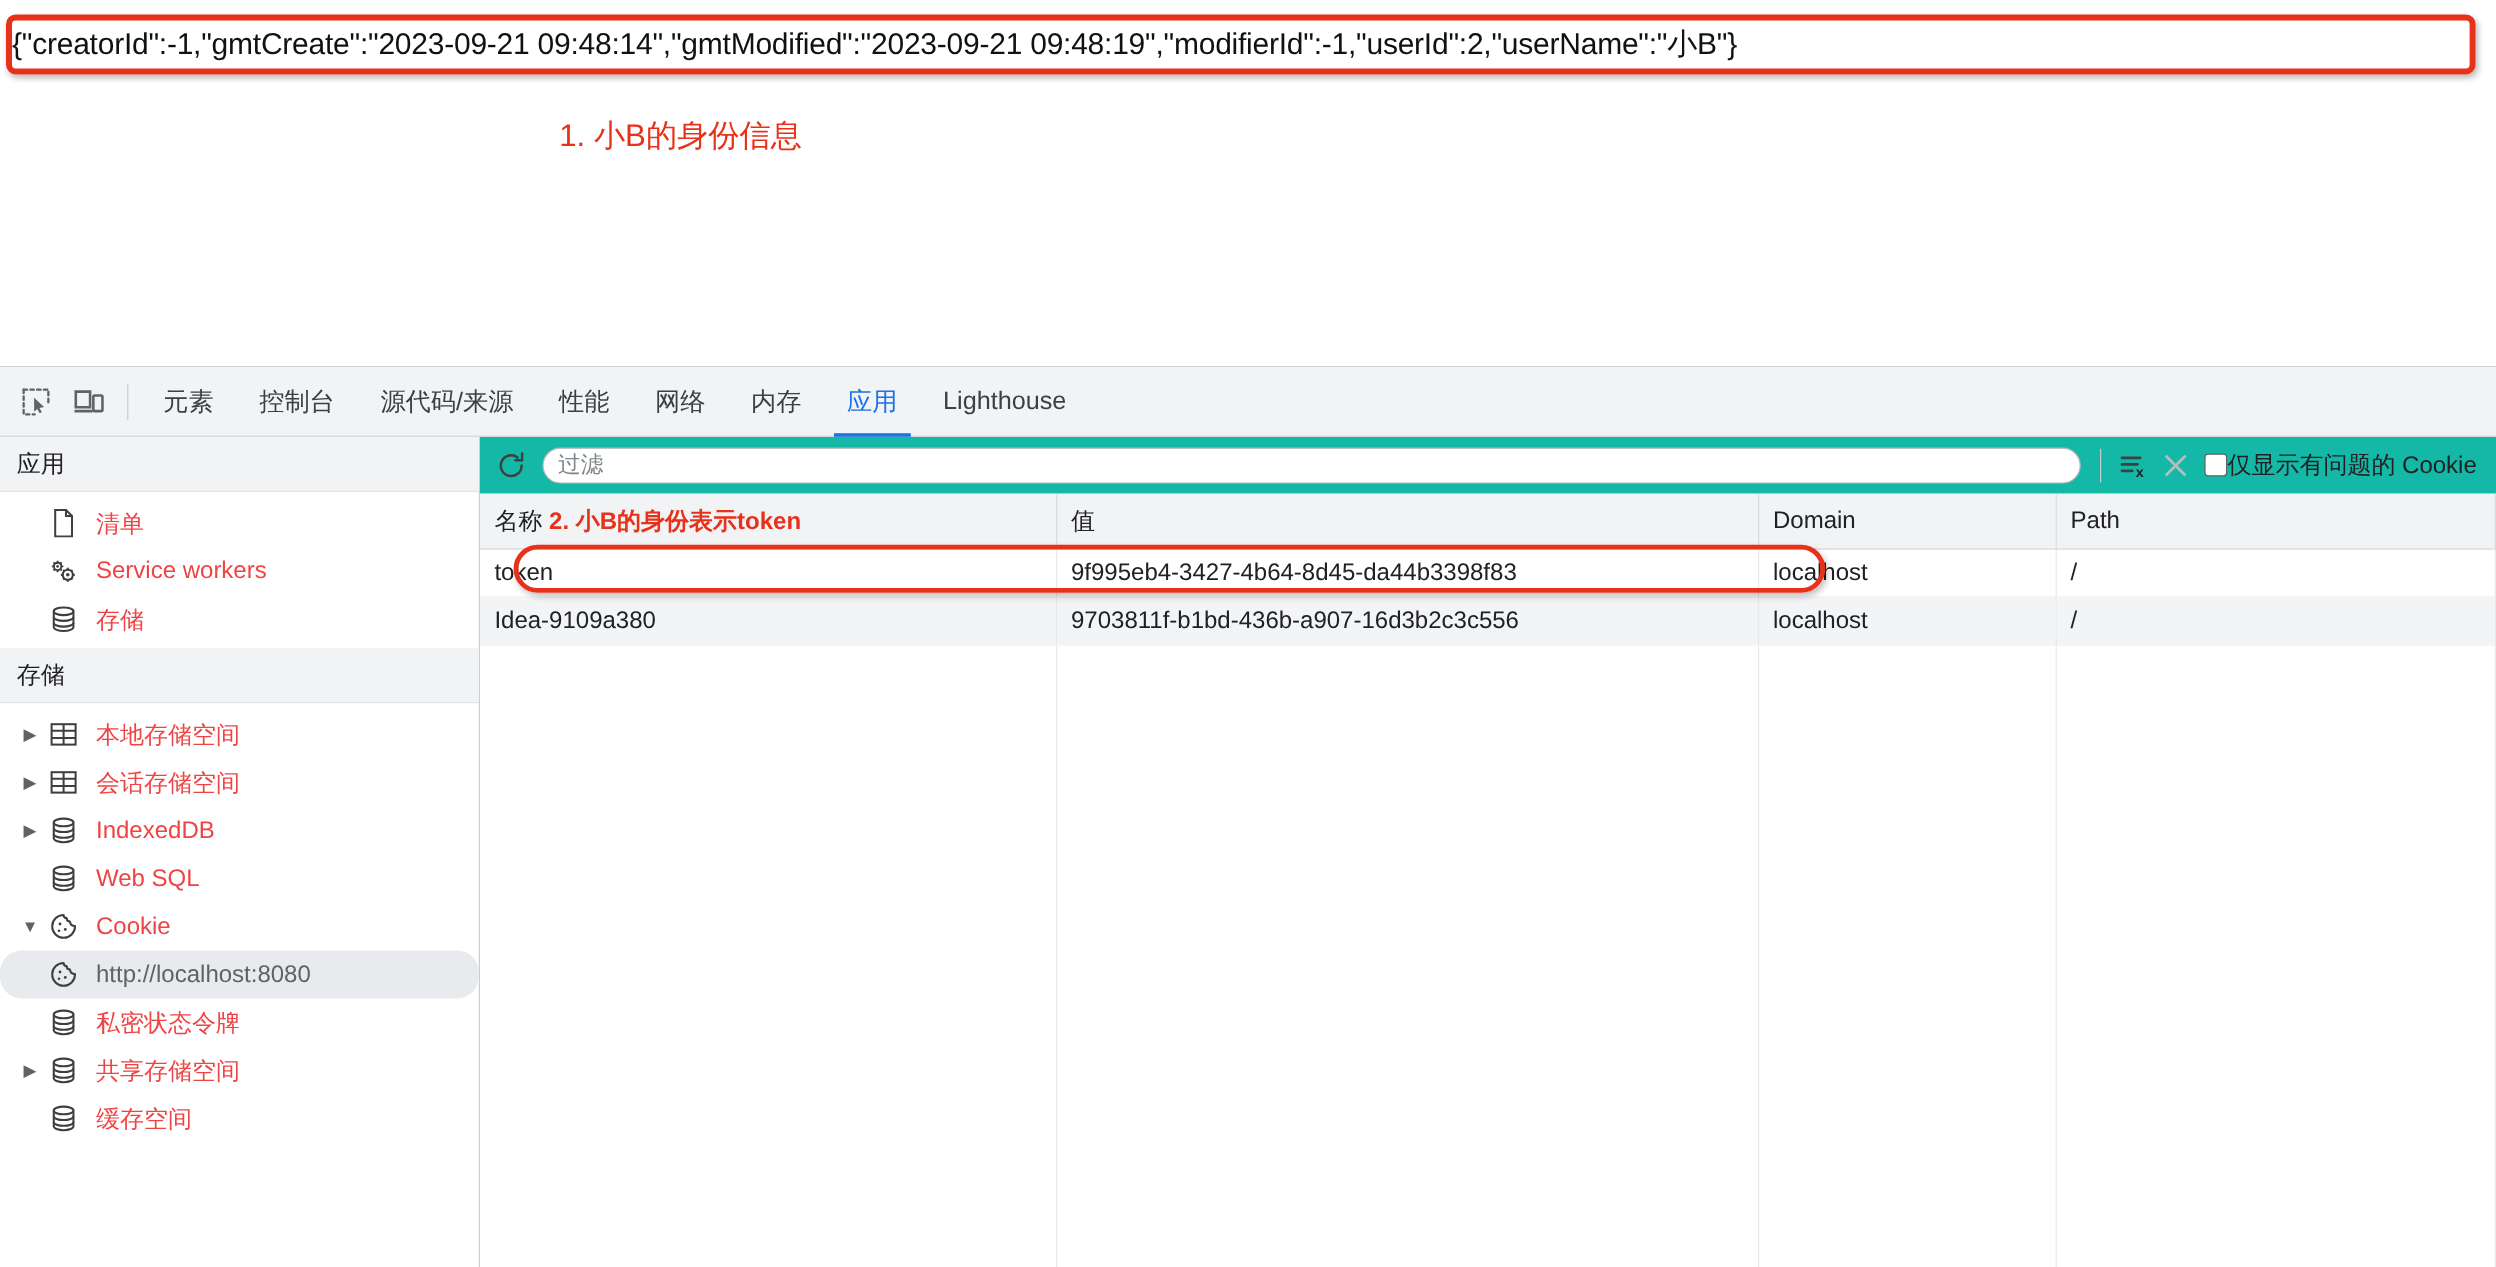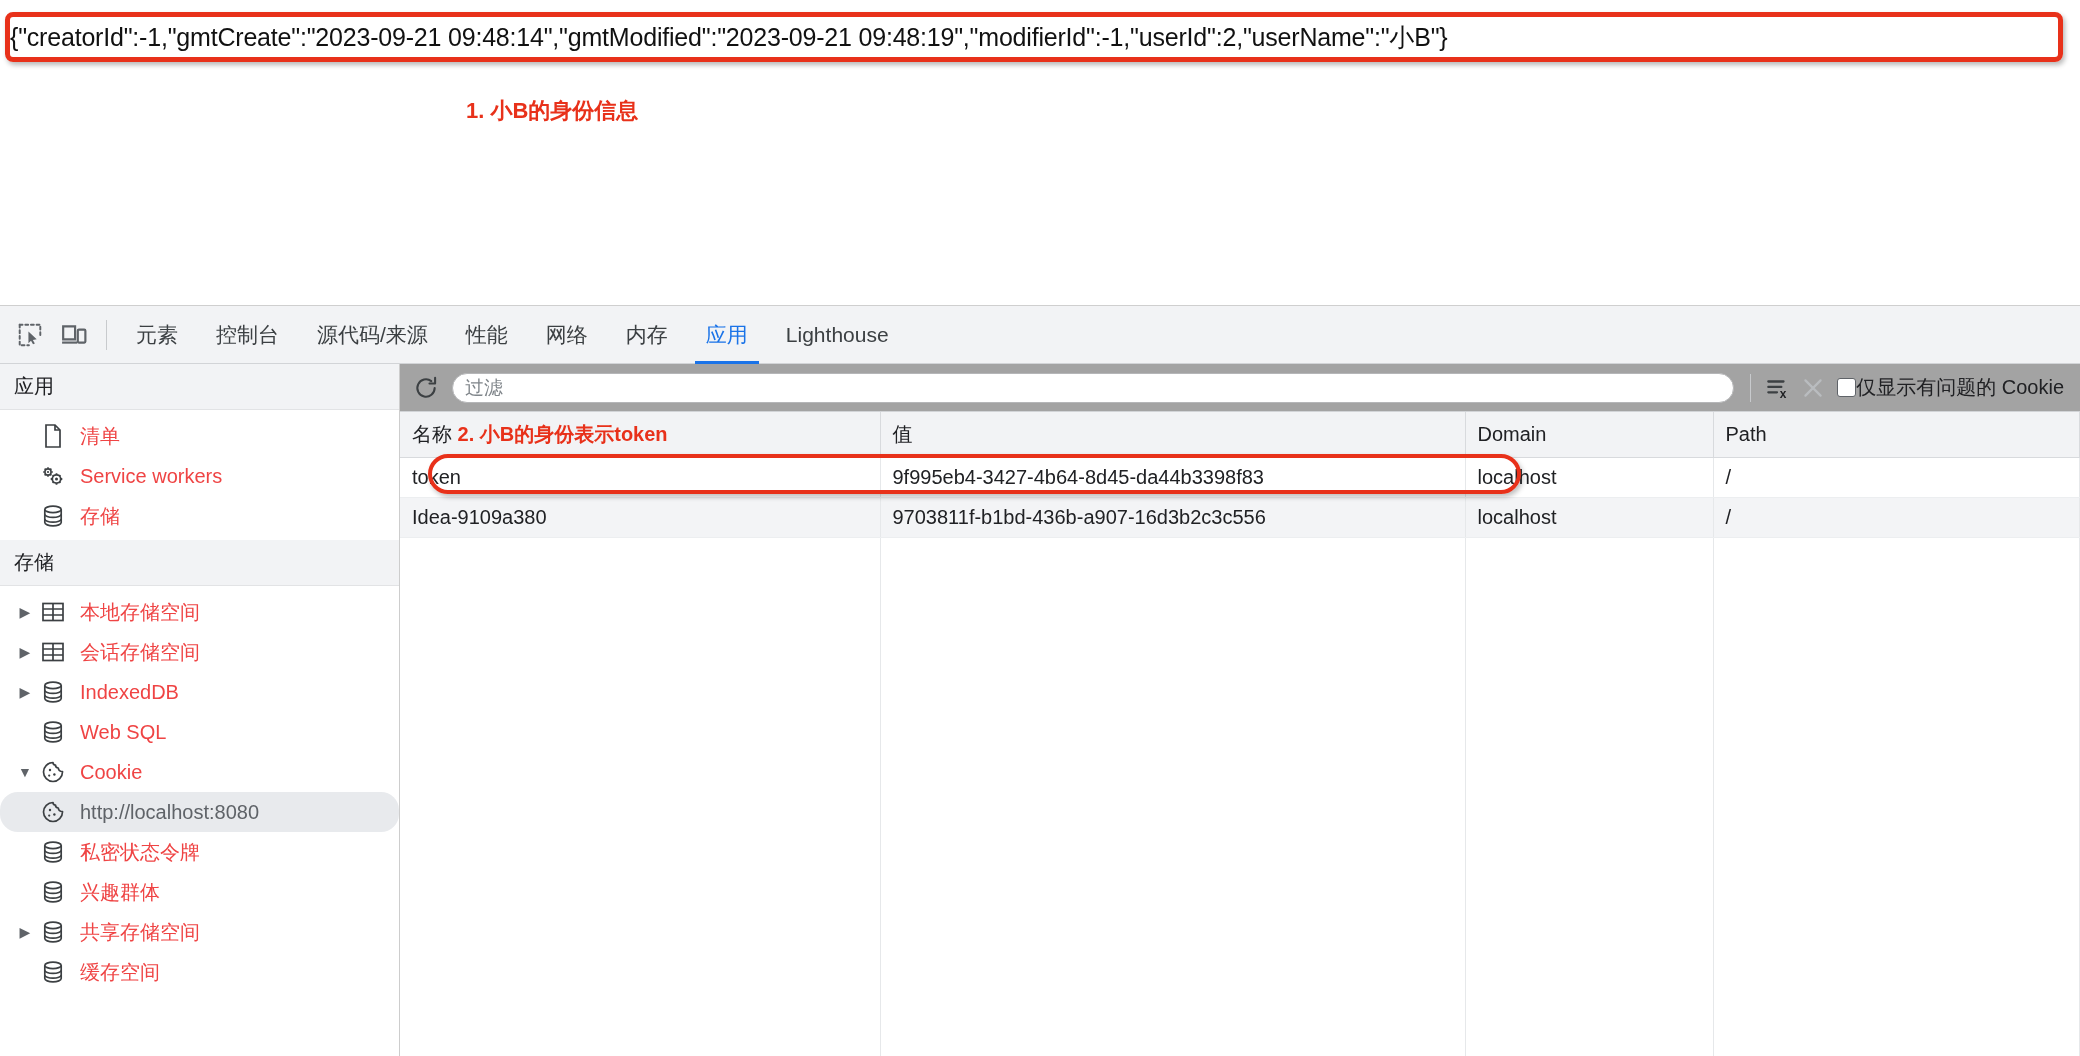--- a/index.html
+++ b/index.html
@@ -24,21 +24,21 @@
   }
   .annot-box-1 {
     position: absolute; left: 5px; top: 12px;
     width: 2058px; height: 50px;
     border: 5px solid #e8311a; border-radius: 8px;
     box-shadow: 2px 3px 5px rgba(0,0,0,0.28);
     pointer-events: none;
   }
   .annot-label-1 {
     position: absolute; left: 466px; top: 96px;
-    font-size: 22px; color: #e8311a; font-weight: 700;
+    font-size: 26px; color: #e8311a; font-weight: 400;
     white-space: nowrap;
   }
 
   
   .devtools {
     position: absolute; left: 0; top: 305px; width: 2080px; height: 751px;
     background: #ffffff;
     border-top: 1px solid #cfcfcf;
   }
   .dt-tabbar {
@@ -96,21 +96,21 @@
   }
   .sb-item .sb-label { margin-left: 10px; font-size: 20px; color: #ef4444; }
   .sb-item.indent { padding-left: 36px; border-radius: 18px; }
   .sb-item.indent .sb-label { color: #5f6368; }
   .sb-group-2 { margin-top: 2px; }
 
   
   .dt-main { flex: 1; display: flex; flex-direction: column; background: #fff; min-width: 0; }
   .cookie-toolbar {
     display: flex; align-items: center; height: 48px;
-    background: #a3a3a3; border-bottom: 1px solid #d2d4d7;
+    background: #14b8a6; border-bottom: 1px solid #d2d4d7;
     padding: 0 8px;
   }
   .tb-btn {
     width: 36px; height: 36px; display: flex; align-items: center;
     justify-content: center; color: #3c4043; flex: none;
   }
   .filter-input {
     flex: 1; height: 30px; margin: 0 8px;
     border: 1px solid #b5b6b8; border-radius: 16px;
     background: #fff; padding: 0 12px;
@@ -348,32 +348,20 @@
               <svg width="24" height="24" viewBox="0 0 24 24">
                 <ellipse cx="12" cy="5.4" rx="8.2" ry="3.2" fill="none" stroke="#3c4043" stroke-width="1.7"></ellipse>
                 <path d="M3.8 5.4v13.2c0 1.77 3.67 3.2 8.2 3.2s8.2-1.43 8.2-3.2V5.4" fill="none" stroke="#3c4043" stroke-width="1.7"></path>
                 <path d="M3.8 10.2c0 1.77 3.67 3.2 8.2 3.2s8.2-1.43 8.2-3.2" fill="none" stroke="#3c4043" stroke-width="1.7"></path>
                 <path d="M3.8 15c0 1.77 3.67 3.2 8.2 3.2s8.2-1.43 8.2-3.2" fill="none" stroke="#3c4043" stroke-width="1.7"></path>
               </svg>
             </span>
             <span class="sb-label">私密状态令牌</span>
           </div>
 
-          <div class="sb-item">
-            <span class="twisty empty">▶</span>
-            <span class="sb-icon">
-              <svg width="24" height="24" viewBox="0 0 24 24">
-                <ellipse cx="12" cy="5.4" rx="8.2" ry="3.2" fill="none" stroke="#3c4043" stroke-width="1.7"></ellipse>
-                <path d="M3.8 5.4v13.2c0 1.77 3.67 3.2 8.2 3.2s8.2-1.43 8.2-3.2V5.4" fill="none" stroke="#3c4043" stroke-width="1.7"></path>
-                <path d="M3.8 10.2c0 1.77 3.67 3.2 8.2 3.2s8.2-1.43 8.2-3.2" fill="none" stroke="#3c4043" stroke-width="1.7"></path>
-                <path d="M3.8 15c0 1.77 3.67 3.2 8.2 3.2s8.2-1.43 8.2-3.2" fill="none" stroke="#3c4043" stroke-width="1.7"></path>
-              </svg>
-            </span>
-            <span class="sb-label">兴趣群体</span>
-          </div>
 
           <div class="sb-item">
             <span class="twisty">▶</span>
             <span class="sb-icon">
               <svg width="24" height="24" viewBox="0 0 24 24">
                 <ellipse cx="12" cy="5.4" rx="8.2" ry="3.2" fill="none" stroke="#3c4043" stroke-width="1.7"></ellipse>
                 <path d="M3.8 5.4v13.2c0 1.77 3.67 3.2 8.2 3.2s8.2-1.43 8.2-3.2V5.4" fill="none" stroke="#3c4043" stroke-width="1.7"></path>
                 <path d="M3.8 10.2c0 1.77 3.67 3.2 8.2 3.2s8.2-1.43 8.2-3.2" fill="none" stroke="#3c4043" stroke-width="1.7"></path>
                 <path d="M3.8 15c0 1.77 3.67 3.2 8.2 3.2s8.2-1.43 8.2-3.2" fill="none" stroke="#3c4043" stroke-width="1.7"></path>
               </svg>

